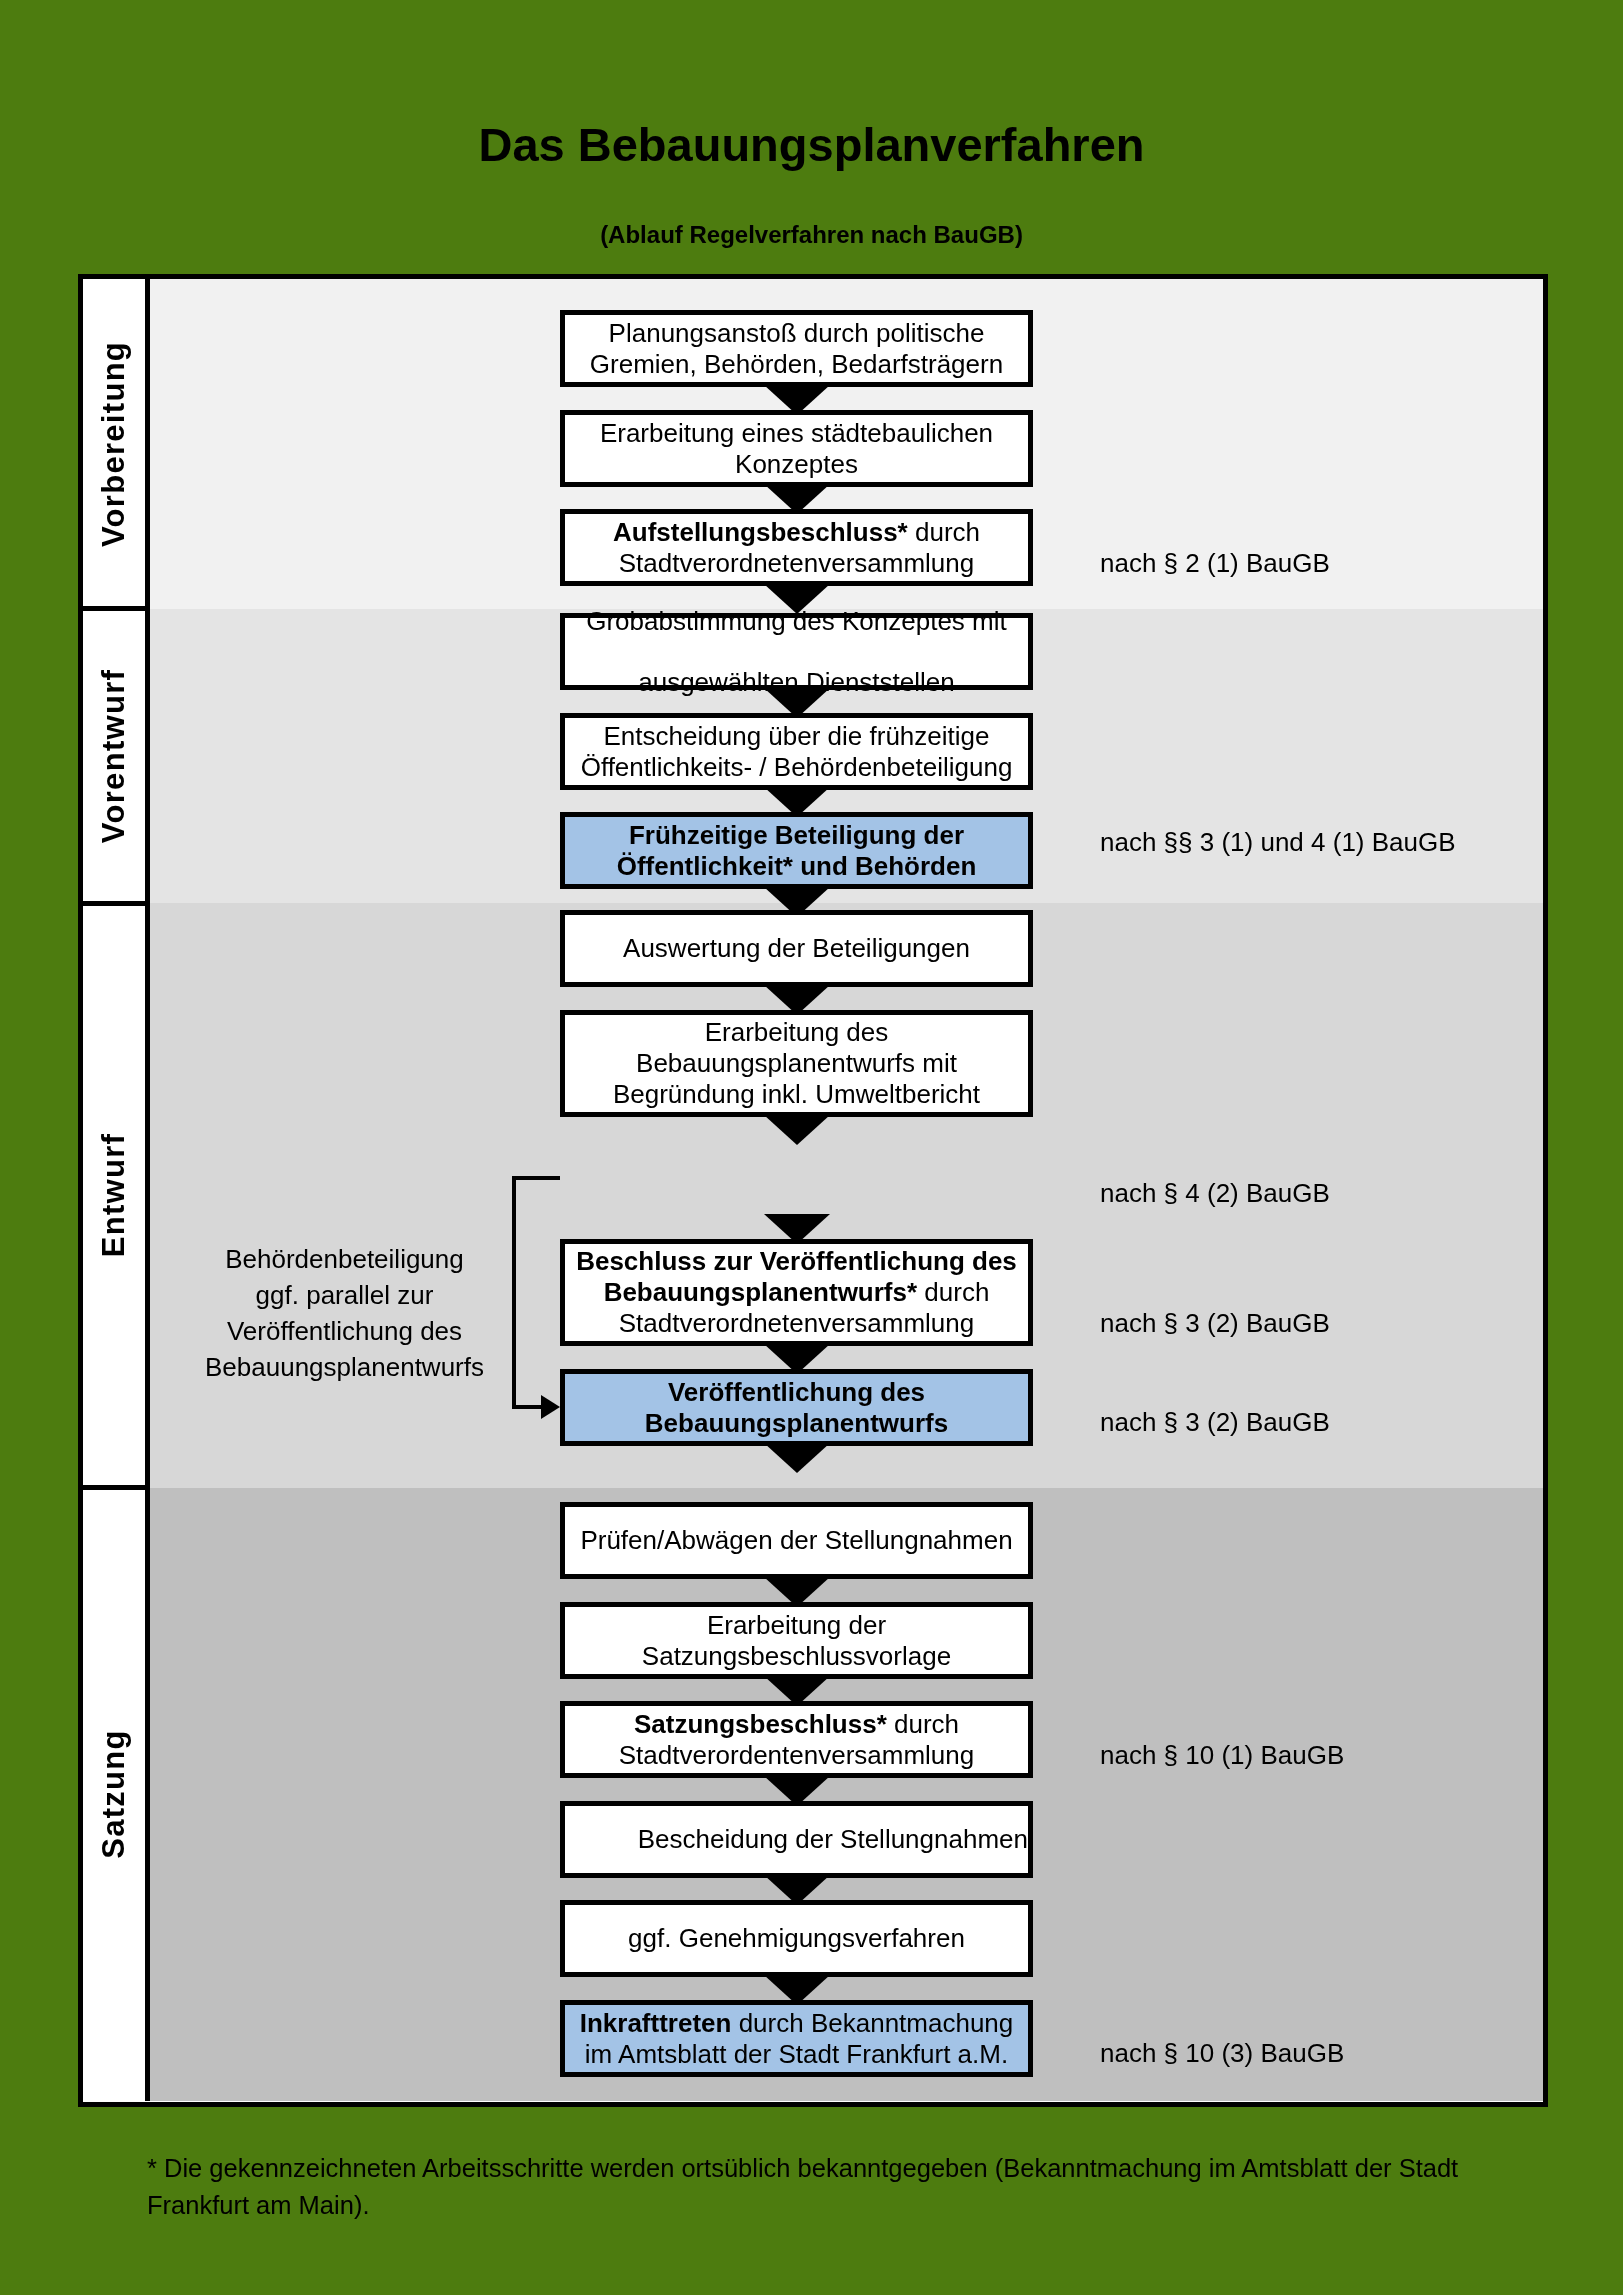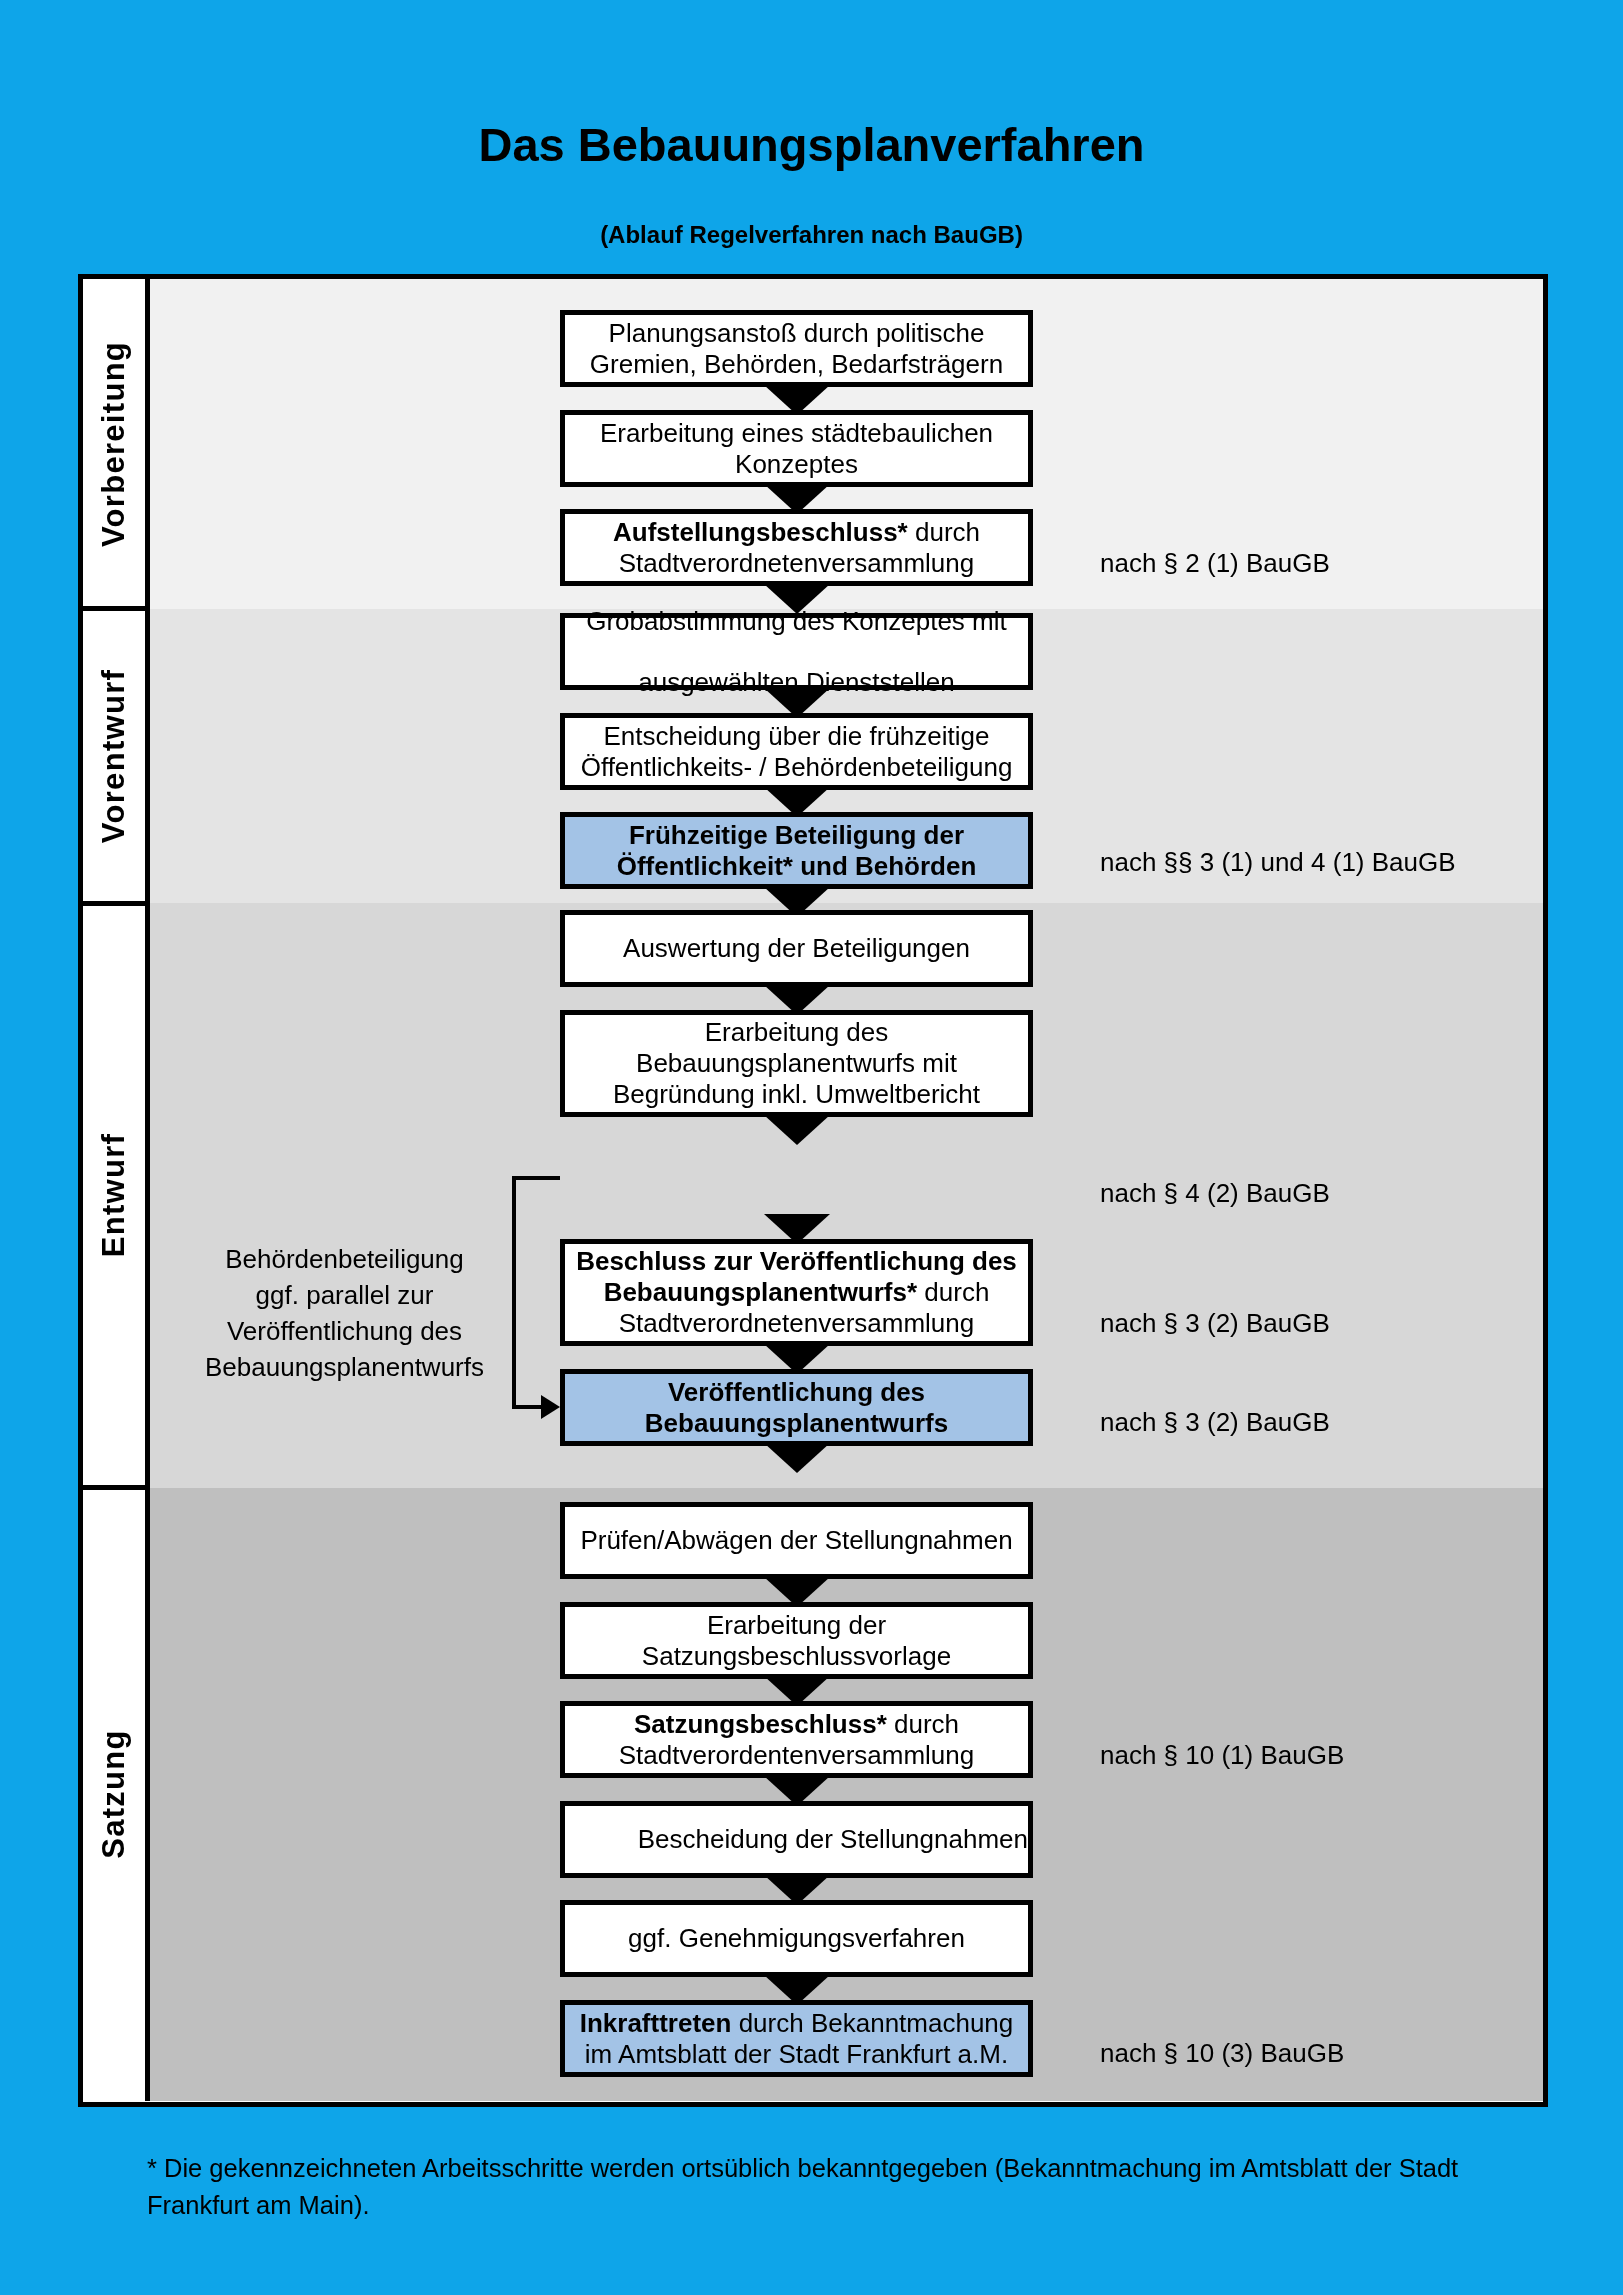--- a/index.html
+++ b/index.html
@@ -1,17 +1,17 @@
 <!DOCTYPE html>
 <html style="--blue: #a3c3e6; --s1: #f1f1f1; --s2: #e4e4e4; --s3: #d7d7d7; --s4: #bfbfbf;font-size:10.5px"><head>
 <meta charset="utf-8">
 <style>
   html,body{margin:0;padding:0;background:#fff;}
   #page{
-    position:relative;width:1623px;height:2295px;background:#0ea5e9;
+    position:relative;width:1623px;height:2295px;background:#4d7c0f;
     font-family:"Liberation Sans",sans-serif;color:#000;overflow:hidden;
   }
   
   #title{position:absolute;left:0;top:117px;width:1623px;text-align:center;
     font-size:47px;font-weight:bold;letter-spacing:0px;}
   #subtitle{position:absolute;left:0;top:221px;width:1623px;text-align:center;
     font-size:24px;font-weight:bold;}
   
   #frame{position:absolute;left:78px;top:274px;width:1470px;height:1833px;
     border:5.2px solid #000;box-sizing:border-box;background:#fff;}
@@ -48,21 +48,21 @@
   .arrow{position:absolute;left:764px;width:0;height:0;z-index:1;
     border-left:33px solid transparent;border-right:33px solid transparent;
     border-top:30px solid #000;}
   #ar1{top:385px;} #ar2{top:484px;} #ar3{top:584px;} #ar4{top:688px;} #ar5{top:787px;}
   #ar6{top:887px;} #ar7{top:985px;} #ar8{top:1115px;} #ar9{top:1214px;} #ar10{top:1344px;}
   #ar11{top:1443px;} #ar12{top:1577px;} #ar13{top:1676px;} #ar14{top:1776px;} #ar15{top:1875px;}
   #ar16{top:1975px;}
   
   .annotation{position:absolute;left:1100px;height:37px;line-height:37px;
     font-size:26px;white-space:nowrap;z-index:2;}
-  #a1{top:545px;} #a2{top:844px;} #a3{top:1175px;} #a4{top:1305px;}
+  #a1{top:545px;} #a2{top:824px;} #a3{top:1175px;} #a4{top:1305px;}
   #a5{top:1404px;} #a6{top:1737px;} #a7{top:2035px;}
   
   #side-note{position:absolute;left:161px;top:1241px;width:367px;text-align:center;
     font-size:26px;line-height:36px;z-index:2;}
   .conn{position:absolute;background:#000;z-index:1;}
   #conn-top{left:512px;top:1176px;width:48px;height:3.9px;}
   #conn-vert{left:512px;top:1176px;width:3.9px;height:233px;}
   #conn-bottom{left:512px;top:1405px;width:30px;height:3.9px;}
   #conn-arrowhead{position:absolute;left:541px;top:1395px;width:0;height:0;z-index:1;
     border-top:12.4px solid transparent;border-bottom:12.4px solid transparent;

